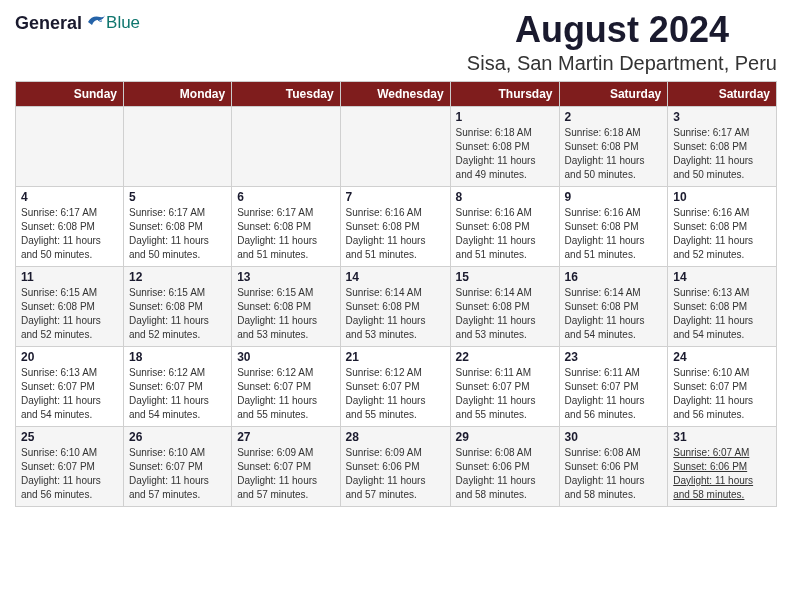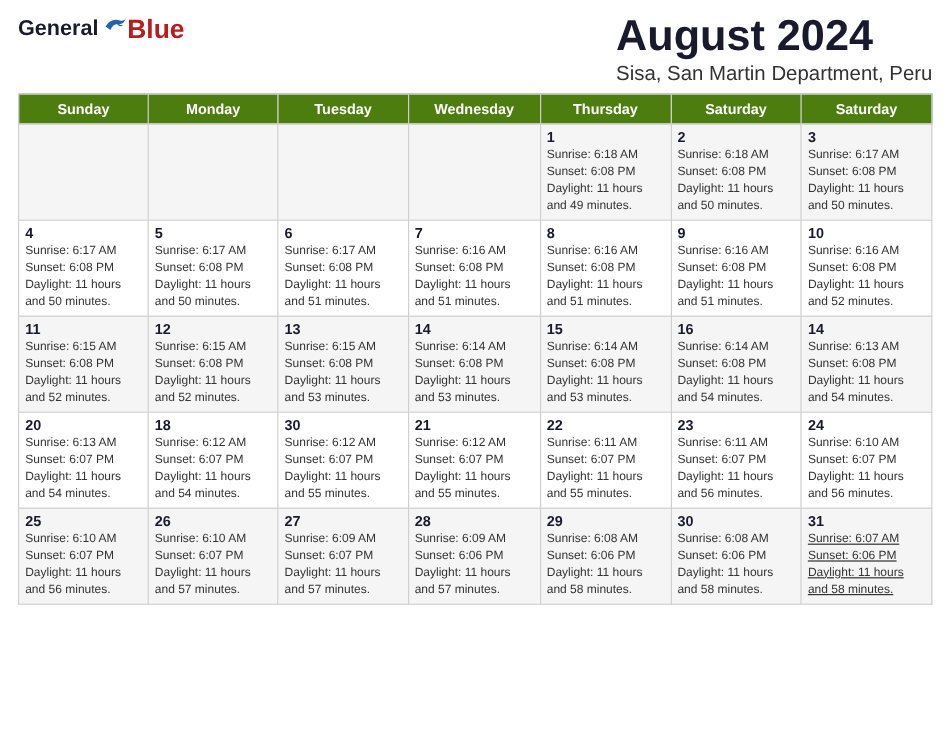--- a/index.html
+++ b/index.html
@@ -23,48 +23,48 @@
       margin-top: 4px;
       justify-content: flex-end;
     }
     .logo-general {
       font-size: 18px;
       font-weight: bold;
       color: #1a1a2e;
       line-height: 1;
     }
     .logo-blue {
-      font-size: 22px;
-      font-weight: bold;
-      color: #b91c1c;
+      font-size: 17px;
+      font-weight: normal;
+      color: #0f766e;
       line-height: 1;
     }
     .title-block {
-      text-align: left;
+      text-align: center;
     }
     .month-year {
       font-size: 36px;
       font-weight: bold;
       color: #1a1a2e;
       line-height: 1.1;
     }
     .location {
-      font-size: 17px;
+      font-size: 20px;
       color: #333;
       margin-top: 2px;
     }
     .calendar-table {
       width: 100%;
       border-collapse: collapse;
       font-size: 10.5px;
     }
     .calendar-table th {
-      background-color: #4d7c0f;
+      background-color: #7f1d1d;
       color: #fff;
-      text-align: center;
+      text-align: right;
       padding: 5px 6px;
       font-size: 12px;
       font-weight: bold;
       border: 1px solid #ccc;
     }
     .calendar-table td {
       vertical-align: top;
       border: 1px solid #d0d0d0;
       padding: 3px 5px;
       width: 113px;

